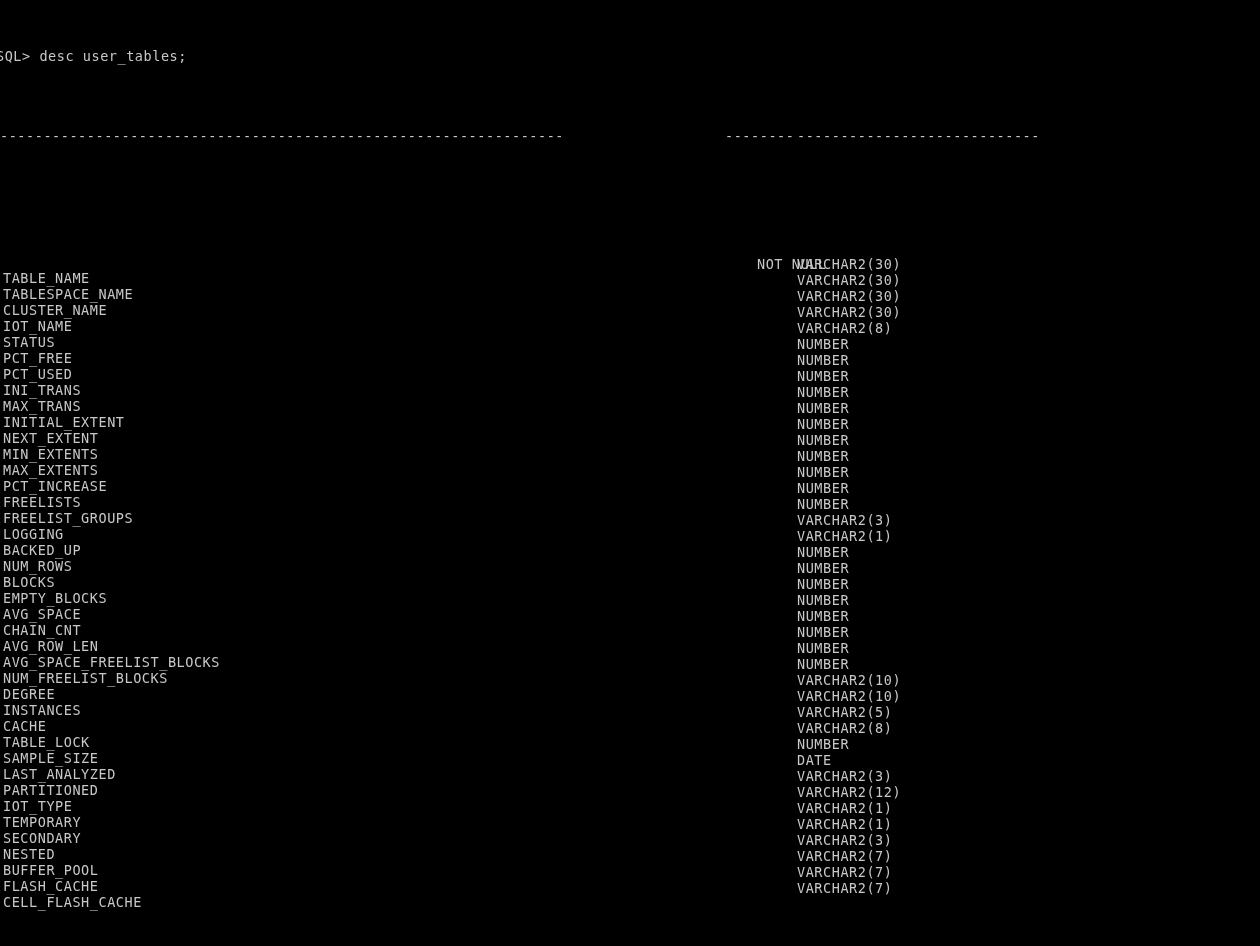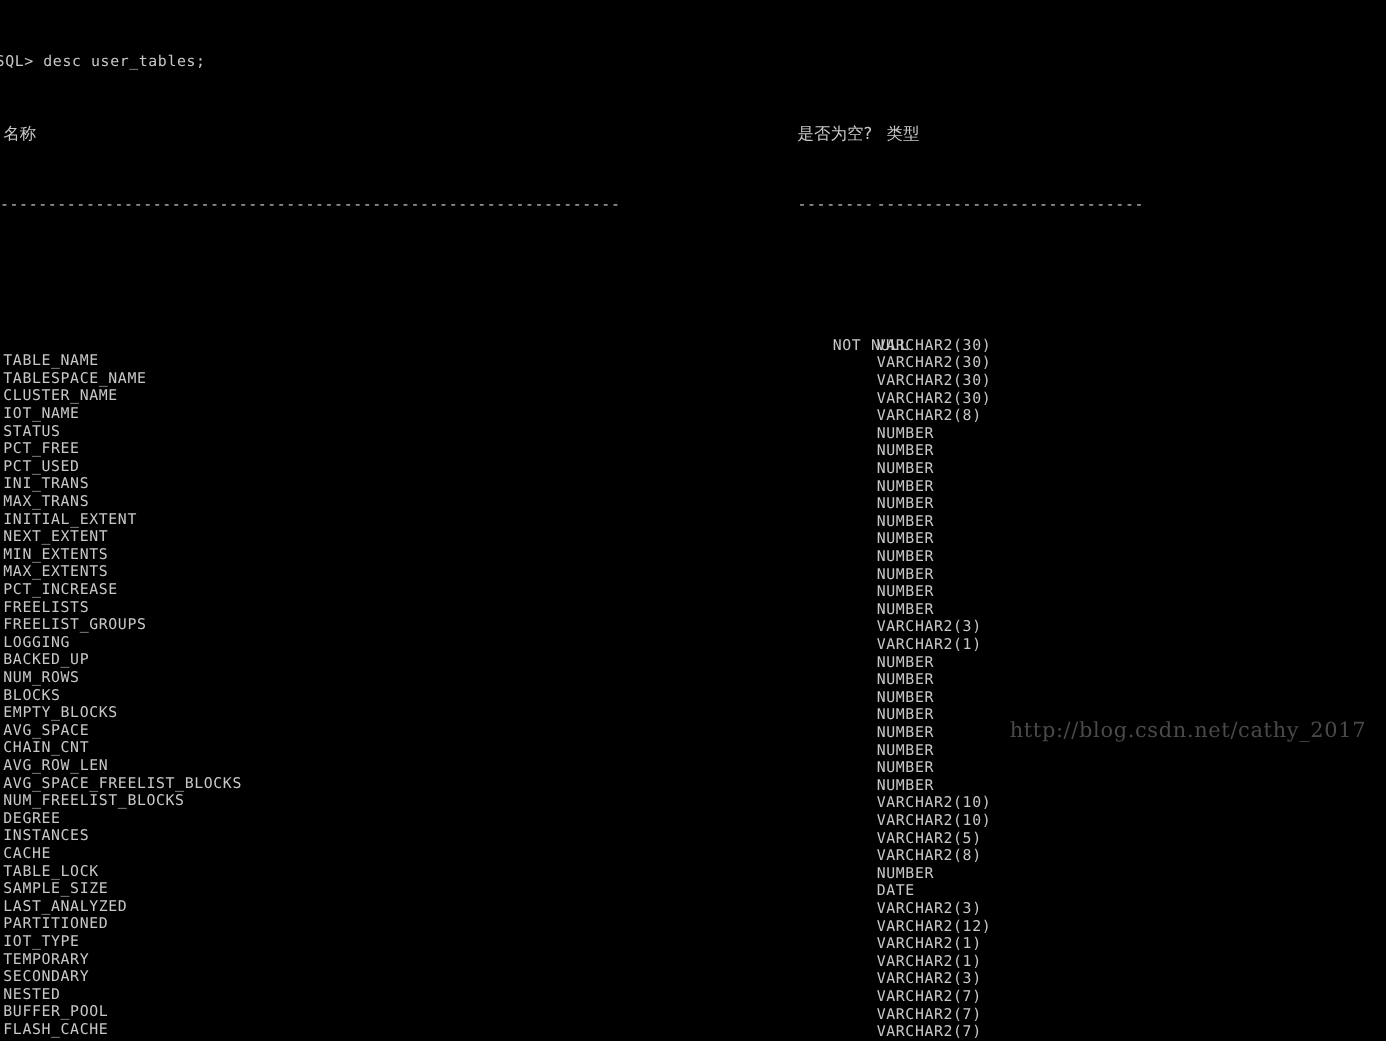--- a/index.html
+++ b/index.html
@@ -120,31 +120,25 @@
     pointer-events: none;
   }
 </style>
 </head>
 <body>
 
 <div id="terminal">
 
   <div class="term-line" id="prompt-line">SQL&gt; desc user_tables;</div>
 
-  <div class="term-line" id="header-line">
-    <span class="hdr-cell" id="hdr-name">名称</span>
-    <span class="hdr-cell" id="hdr-null">是否为空?</span>
-    <span class="hdr-cell" id="hdr-type">类型</span>
-  </div>
 
   <div class="term-line" id="rule-line">
     <span class="rule-seg" id="rule-name">-----------------------------------------------------------------</span>
     <span class="rule-seg" id="rule-null">--------</span>
     <span class="rule-seg" id="rule-type">----------------------------</span>
   </div>
 
   <div class="term-line" id="blank-after-rule"></div>
 
   <div id="rows-container"><div class="row"><span class="col-name">TABLE_NAME</span><span class="col-null">NOT NULL</span><span class="col-type">VARCHAR2(30)</span></div><div class="row"><span class="col-name">TABLESPACE_NAME</span><span class="col-null"></span><span class="col-type">VARCHAR2(30)</span></div><div class="row"><span class="col-name">CLUSTER_NAME</span><span class="col-null"></span><span class="col-type">VARCHAR2(30)</span></div><div class="row"><span class="col-name">IOT_NAME</span><span class="col-null"></span><span class="col-type">VARCHAR2(30)</span></div><div class="row"><span class="col-name">STATUS</span><span class="col-null"></span><span class="col-type">VARCHAR2(8)</span></div><div class="row"><span class="col-name">PCT_FREE</span><span class="col-null"></span><span class="col-type">NUMBER</span></div><div class="row"><span class="col-name">PCT_USED</span><span class="col-null"></span><span class="col-type">NUMBER</span></div><div class="row"><span class="col-name">INI_TRANS</span><span class="col-null"></span><span class="col-type">NUMBER</span></div><div class="row"><span class="col-name">MAX_TRANS</span><span class="col-null"></span><span class="col-type">NUMBER</span></div><div class="row"><span class="col-name">INITIAL_EXTENT</span><span class="col-null"></span><span class="col-type">NUMBER</span></div><div class="row"><span class="col-name">NEXT_EXTENT</span><span class="col-null"></span><span class="col-type">NUMBER</span></div><div class="row"><span class="col-name">MIN_EXTENTS</span><span class="col-null"></span><span class="col-type">NUMBER</span></div><div class="row"><span class="col-name">MAX_EXTENTS</span><span class="col-null"></span><span class="col-type">NUMBER</span></div><div class="row"><span class="col-name">PCT_INCREASE</span><span class="col-null"></span><span class="col-type">NUMBER</span></div><div class="row"><span class="col-name">FREELISTS</span><span class="col-null"></span><span class="col-type">NUMBER</span></div><div class="row"><span class="col-name">FREELIST_GROUPS</span><span class="col-null"></span><span class="col-type">NUMBER</span></div><div class="row"><span class="col-name">LOGGING</span><span class="col-null"></span><span class="col-type">VARCHAR2(3)</span></div><div class="row"><span class="col-name">BACKED_UP</span><span class="col-null"></span><span class="col-type">VARCHAR2(1)</span></div><div class="row"><span class="col-name">NUM_ROWS</span><span class="col-null"></span><span class="col-type">NUMBER</span></div><div class="row"><span class="col-name">BLOCKS</span><span class="col-null"></span><span class="col-type">NUMBER</span></div><div class="row"><span class="col-name">EMPTY_BLOCKS</span><span class="col-null"></span><span class="col-type">NUMBER</span></div><div class="row"><span class="col-name">AVG_SPACE</span><span class="col-null"></span><span class="col-type">NUMBER</span></div><div class="row"><span class="col-name">CHAIN_CNT</span><span class="col-null"></span><span class="col-type">NUMBER</span></div><div class="row"><span class="col-name">AVG_ROW_LEN</span><span class="col-null"></span><span class="col-type">NUMBER</span></div><div class="row"><span class="col-name">AVG_SPACE_FREELIST_BLOCKS</span><span class="col-null"></span><span class="col-type">NUMBER</span></div><div class="row"><span class="col-name">NUM_FREELIST_BLOCKS</span><span class="col-null"></span><span class="col-type">NUMBER</span></div><div class="row"><span class="col-name">DEGREE</span><span class="col-null"></span><span class="col-type">VARCHAR2(10)</span></div><div class="row"><span class="col-name">INSTANCES</span><span class="col-null"></span><span class="col-type">VARCHAR2(10)</span></div><div class="row"><span class="col-name">CACHE</span><span class="col-null"></span><span class="col-type">VARCHAR2(5)</span></div><div class="row"><span class="col-name">TABLE_LOCK</span><span class="col-null"></span><span class="col-type">VARCHAR2(8)</span></div><div class="row"><span class="col-name">SAMPLE_SIZE</span><span class="col-null"></span><span class="col-type">NUMBER</span></div><div class="row"><span class="col-name">LAST_ANALYZED</span><span class="col-null"></span><span class="col-type">DATE</span></div><div class="row"><span class="col-name">PARTITIONED</span><span class="col-null"></span><span class="col-type">VARCHAR2(3)</span></div><div class="row"><span class="col-name">IOT_TYPE</span><span class="col-null"></span><span class="col-type">VARCHAR2(12)</span></div><div class="row"><span class="col-name">TEMPORARY</span><span class="col-null"></span><span class="col-type">VARCHAR2(1)</span></div><div class="row"><span class="col-name">SECONDARY</span><span class="col-null"></span><span class="col-type">VARCHAR2(1)</span></div><div class="row"><span class="col-name">NESTED</span><span class="col-null"></span><span class="col-type">VARCHAR2(3)</span></div><div class="row"><span class="col-name">BUFFER_POOL</span><span class="col-null"></span><span class="col-type">VARCHAR2(7)</span></div><div class="row"><span class="col-name">FLASH_CACHE</span><span class="col-null"></span><span class="col-type">VARCHAR2(7)</span></div><div class="row"><span class="col-name">CELL_FLASH_CACHE</span><span class="col-null"></span><span class="col-type">VARCHAR2(7)</span></div></div>
 
-  <div id="watermark">http://blog.csdn.net/cathy_2017</div>
 
 </div>
 
 </body></html>

